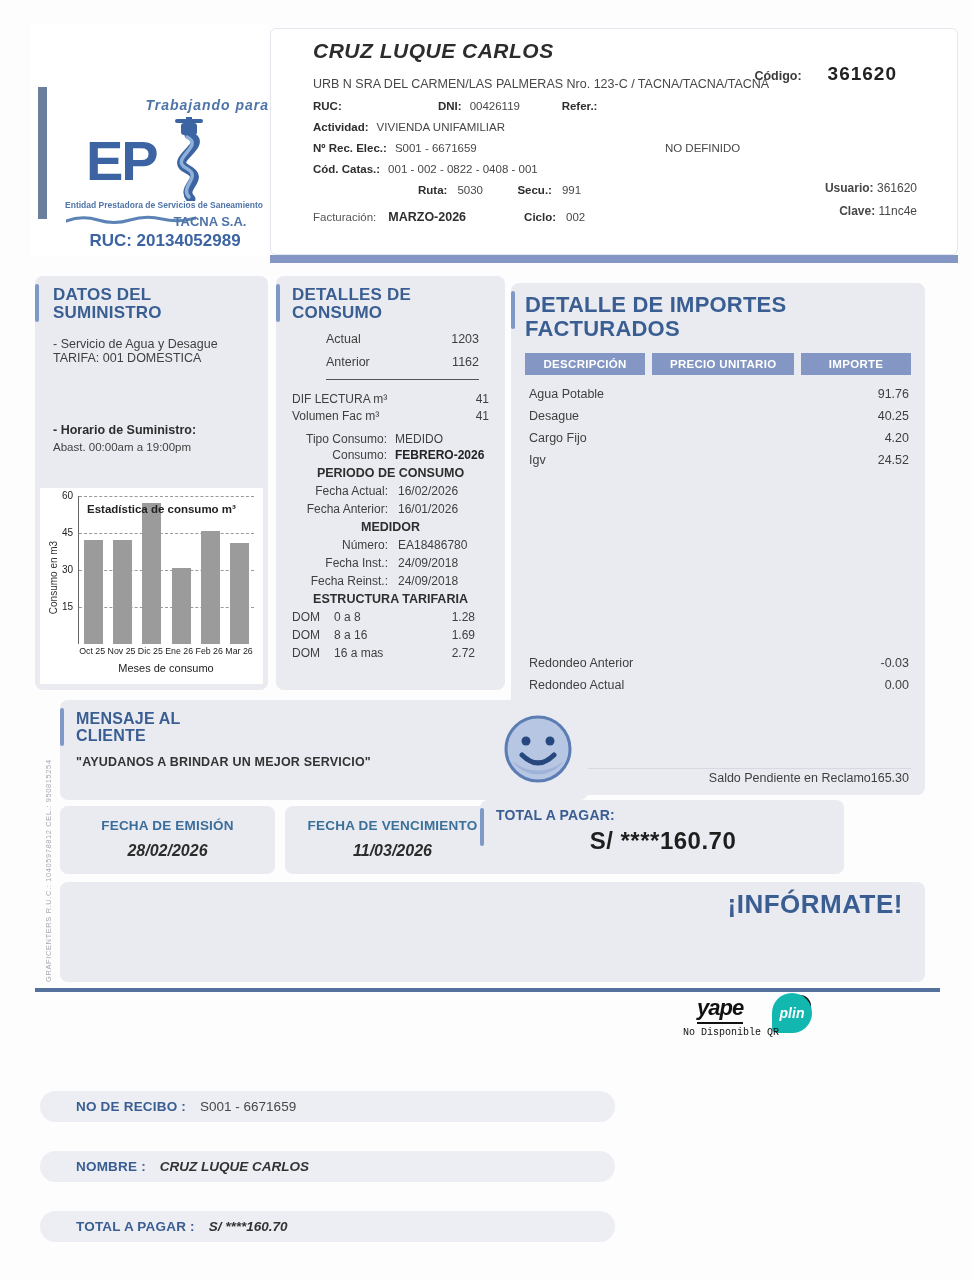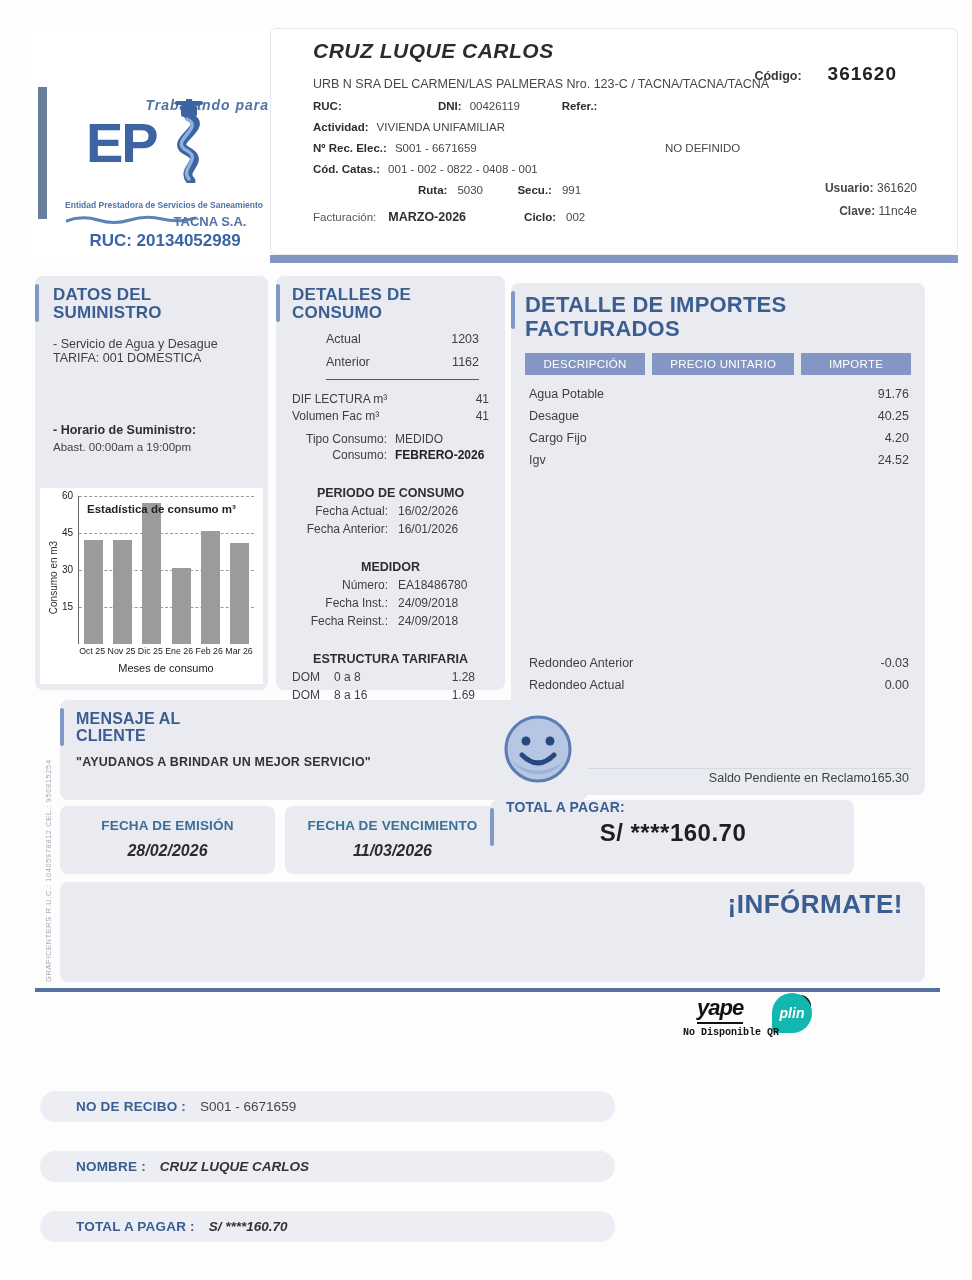--- a/index.html
+++ b/index.html
@@ -4,21 +4,21 @@
 <style>
   * { margin:0; padding:0; box-sizing:border-box; }
   html,body { background:#ffffff; }
   body { font-family:"Liberation Sans", sans-serif; color:#3a3a3a; }
   .page { position:relative; width:972px; height:1280px; background:#fdfdfe; overflow:hidden; }
 
   
   .logo-box { position:absolute; left:30px; top:25px; width:238px; height:232px; background:#fff; }
   .logo-accent { position:absolute; left:8px; top:62px; width:9px; height:132px; background:#6b7f9d; }
   .tagline { position:absolute; left:62px; top:72px; width:150px; text-align:center; font-style:italic; font-weight:bold; color:#4f74a8; font-size:14px; letter-spacing:1px;margin-left:48px; }
-  .eps-row { position:absolute; left:56px; top:72px; display:flex; align-items:flex-start; }
+  .eps-row { position:absolute; left:56px; top:90px; display:flex; align-items:flex-start; }
   .eps-txt { font-size:56px; font-weight:bold; color:#3c64a3; letter-spacing:-2px; line-height:1; margin-top:18px; }
   .logo-sub { position:absolute; left:30px; top:175px; width:208px; text-align:center; font-size:8.5px; font-weight:bold; color:#4f74a8; }
   .logo-wave { position:absolute; left:36px; top:186px; }
   .logo-company { position:absolute; left:120px; top:189px; width:120px; text-align:center; font-size:13px; font-weight:bold; color:#4f74a8; }
   .logo-ruc { position:absolute; left:30px; top:206px; width:210px; text-align:center; font-size:17px; font-weight:bold; color:#3c64a3; }
 
   .info-box { position:absolute; left:270px; top:28px; width:688px; height:227px; background:#ffffff; border:1px solid #e4e7ed; border-radius:6px; padding:10px 18px 0 42px; }
   .cust-name { font-size:21px; font-weight:bold; font-style:italic; color:#2c2c2c; letter-spacing:.5px; }
   .codigo-wrap { position:absolute; right:60px; top:34px; display:flex; align-items:baseline; gap:26px; }
   .codigo-label { font-size:12.5px; font-weight:bold; color:#3a3a3a; }
@@ -53,66 +53,66 @@
   .xaxis-title { position:absolute; left:38px; top:174px; width:176px; text-align:center; font-size:11px; color:#222; }
 
   .detalles { left:276px; top:276px; width:229px; height:414px; padding:10px 16px 0 16px; }
   .detalles .sec-title { font-size:17px; }
   .kv { display:flex; justify-content:space-between; font-size:12px; color:#3f3f3f; }
   .kv.reading { padding:0 10px 0 34px; margin-top:9px; font-size:12.5px; }
   .read-sep { border-top:1px solid #555; margin:10px 10px 0 34px; }
   .kv.mrow { margin-top:8px; font-size:12px; }
   .tipo-row { display:flex; margin-top:9px; font-size:12px; color:#3f3f3f; }
   .tipo-row .tl { width:95px; text-align:right; margin-right:8px; }
-  .mini-head { text-align:center; font-size:12.5px; font-weight:bold; color:#2e2e2e; margin-top:24px; }
+  .mini-head { text-align:center; font-size:12.5px; font-weight:bold; color:#2e2e2e; margin-top:4px; }
   .cent-kv { display:flex; font-size:12px; color:#3f3f3f; margin-top:4px; }
   .cent-kv .cl { width:96px; text-align:right; margin-right:10px; }
   .tar-row { display:flex; font-size:12px; color:#3f3f3f; margin-top:4px; }
   .tar-row .c1 { width:42px; }
   .tar-row .c2 { width:78px; }
   .tar-row .c3 { flex:1; text-align:right; padding-right:14px; }
 
   .importes { left:511px; top:283px; width:414px; height:512px; padding:10px 14px 8px 14px; display:flex; flex-direction:column; }
   .importes .sec-title { font-size:22px; }
   .chips { display:flex; gap:7px; margin-top:12px; }
-  .chip { background:#8496c4; color:#fff; font-size:11.5px; font-weight:normal; text-align:center; padding:5px 0; letter-spacing:.3px; }
+  .chip { background:#8496c4; color:#fff; font-size:11.5px; font-weight:bold; text-align:center; padding:5px 0; letter-spacing:.3px; }
   .chip.c1 { width:127px; } .chip.c2 { width:150px; } .chip.c3 { width:116px; }
   .irow { display:flex; justify-content:space-between; font-size:12.5px; color:#3f3f3f; margin-top:8px; padding:0 2px 0 4px; }
   .spacer1 { flex:2.4; } .spacer2 { flex:1; }
   .irow.bold { font-weight:bold; color:#222; }
   .saldo-row { display:flex; justify-content:flex-end; font-size:12.5px; color:#3f3f3f; border-top:1px solid #d5d9e1; padding:2px 2px 2px 4px; }
 
   
   .mensaje { left:60px; top:700px; width:528px; height:100px; padding:10px 14px 0 16px; }
   .mensaje .sec-title { font-size:16px; }
   .quote { font-size:12.5px; font-weight:bold; color:#333; margin-top:10px; letter-spacing:.2px; }
   .smiley { position:absolute; right:14px; top:13px; }
 
   .datebox { height:68px; top:806px; padding:12px 0 8px 0; text-align:center; }
   .emision { left:60px; width:215px; }
   .venc { left:285px; width:215px; }
   .datebox .dt { font-size:13.5px; font-weight:bold; color:#3a7099; letter-spacing:.2px; }
   .emision .dt { color:#3a6d9b; }
   .datebox .dv { font-size:16px; font-weight:bold; font-style:italic; color:#2c2c2c; margin-top:9px; }
 
-  .totalbox { left:490px; top:800px; width:364px; height:74px; padding:0 14px 0 16px; }
+  .totalbox { left:480px; top:800px; width:364px; height:74px; padding:8px 14px 0 16px; }
   .totalbox .sec-title { font-size:14px; }
   .total-amt { text-align:center; font-size:24px; font-weight:bold; color:#1e1e1e; margin-top:4px; letter-spacing:.5px; }
 
   .informate { left:60px; top:882px; width:865px; height:100px; padding:8px 22px 0 0; text-align:right; }
   .informate .sec-title { font-size:26px; letter-spacing:.5px; }
 
   .rule { position:absolute; left:35px; top:988px; width:905px; height:4px; background:#53719c; }
 
   
   .yape { position:absolute; left:697px; top:995px; display:flex; align-items:flex-start;gap:44px; }
   .yape-txt { font-size:22px; font-weight:bold; font-style:italic; color:#111; letter-spacing:-1px; border-bottom:2px solid #111; padding-bottom:1px; }
   .yape-badge { width:22px; height:22px; border-radius:50%; background:#111; color:#fff; font-size:9px; font-weight:bold; font-style:italic; display:flex; align-items:center; justify-content:center; margin-left:2px; }
   .plin { position:absolute; left:772px; top:993px; width:40px; height:40px; border-radius:50% 50% 50% 12%; background:#12b8b0; color:#fff; display:flex; align-items:center; justify-content:center; font-size:14px; font-weight:bold; font-style:italic; }
-  .qr-note { position:absolute; left:683px; top:1027px; font-family:"Liberation Mono", monospace; font-size:10px; font-weight:bold; color:#111; }
+  .qr-note { position:absolute; left:683px; top:1027px; font-family:"Liberation Mono", monospace; font-size:10px; font-weight:normal; color:#111; }
 
   
   .pill { position:absolute; left:40px; width:575px; height:31px; background:#eceef3; border-radius:16px; display:flex; align-items:center; padding-left:36px; }
   .pill .pl { font-size:13.5px; font-weight:bold; color:#3a5e92; letter-spacing:.2px; }
   .pill .pv { font-size:13.5px; color:#474747; margin-left:14px; }
   .pill .pv.it { font-weight:bold; font-style:italic; color:#333; }
   .pill1 { top:1036px; } .pill2 { top:1091px; } .pill3 { top:1151px; } .pill4 { top:1211px; }
 
   .print-note { position:absolute; left:44px; top:982px; transform:rotate(-90deg); transform-origin:0 0; font-size:7.5px; color:#a7aab1; letter-spacing:.6px; white-space:nowrap; }
 </style>

